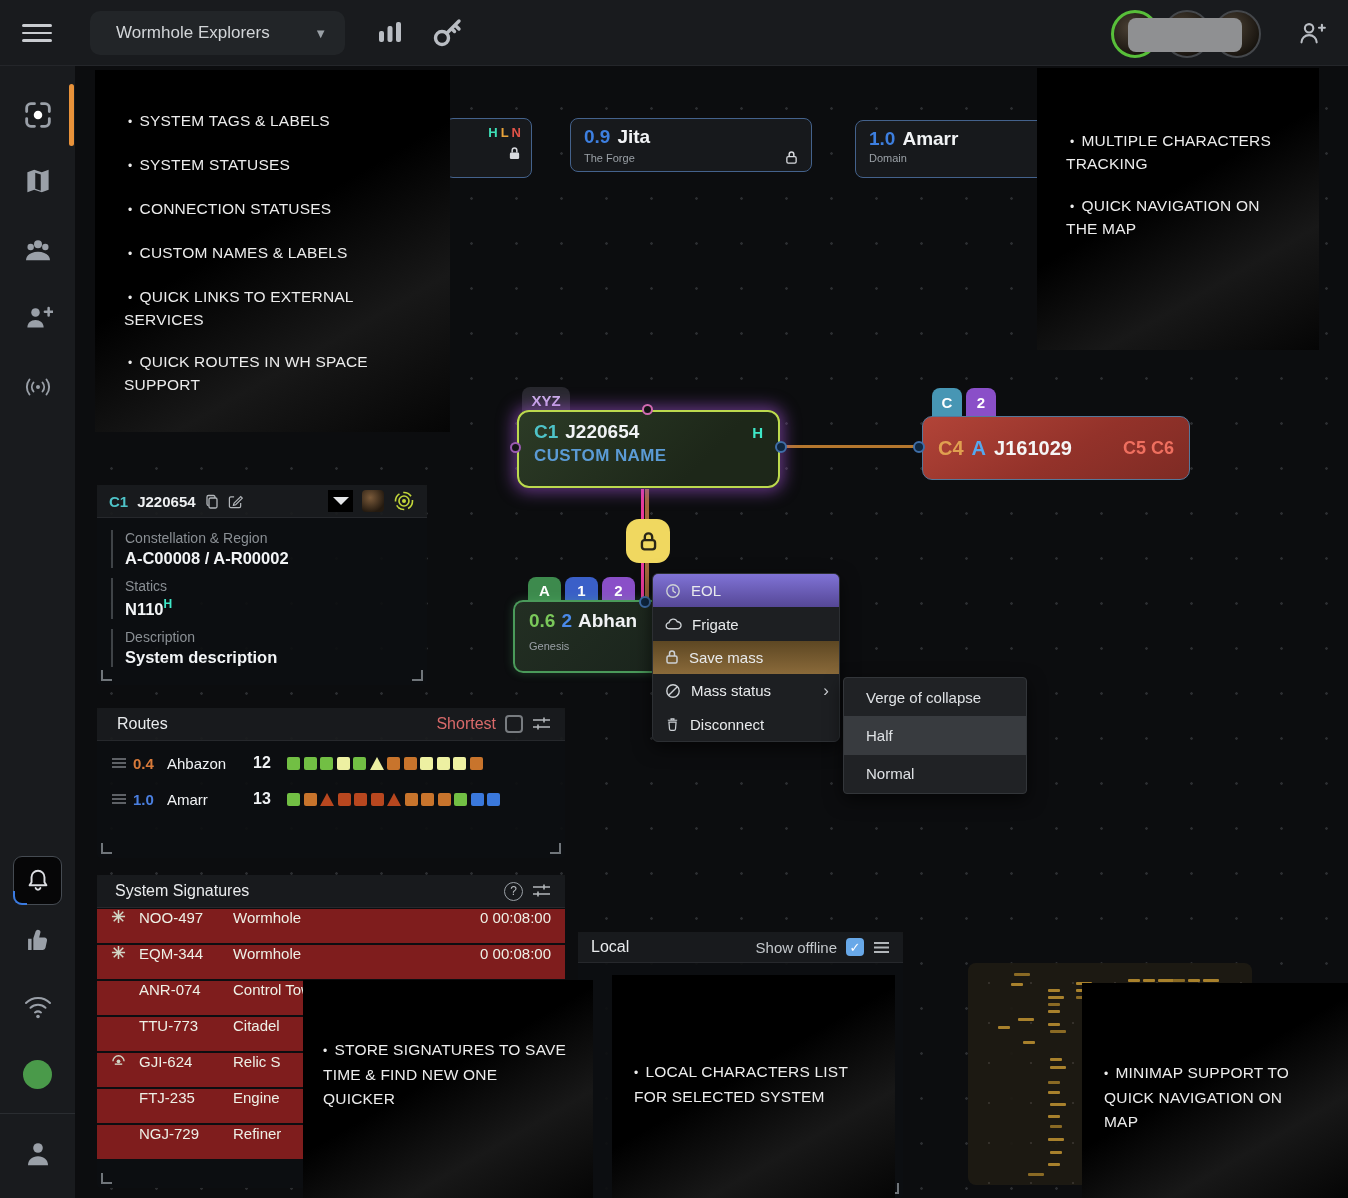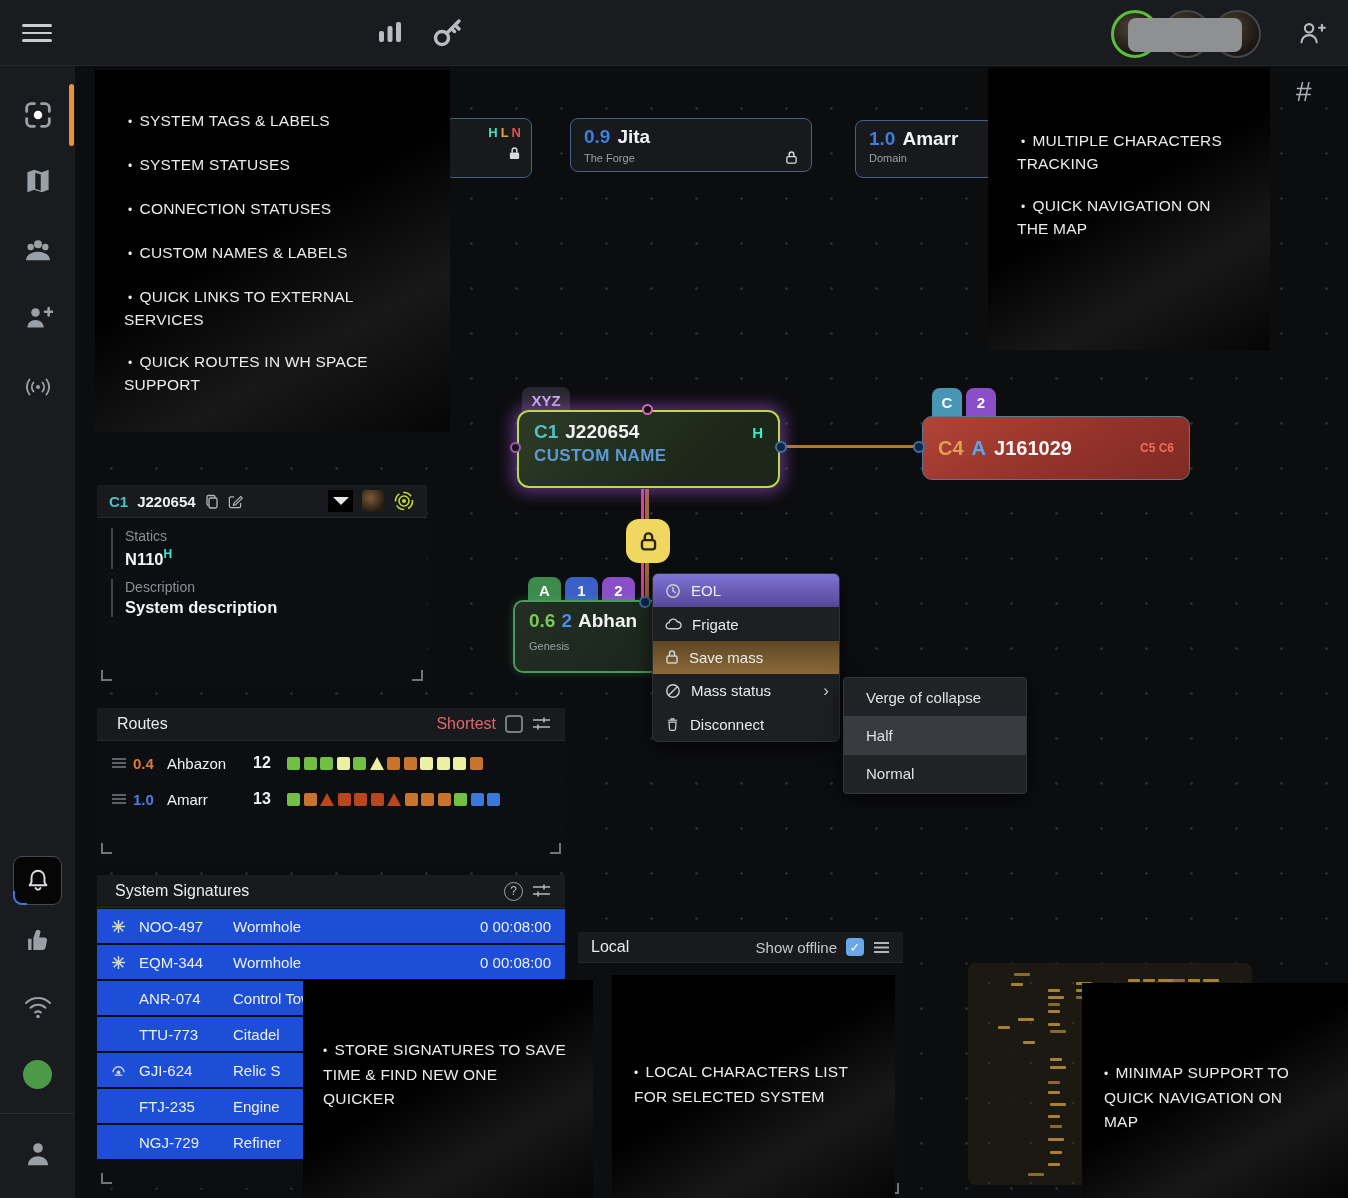--- a/index.html
+++ b/index.html
@@ -87,21 +87,21 @@
   .seg{width:13px;height:13px;border-radius:2px;display:inline-block}
   .seg.green{background:#72bf44}.seg.yellow{background:#edf0a2}.seg.orange{background:#c8742c}
   .seg.red{background:#b8471f}.seg.blue{background:#3a78dc}
   .seg.yellow-tri,.seg.red-tri{width:0;height:0;border-radius:0;background:transparent;border-left:7px solid transparent;border-right:7px solid transparent;border-bottom:13px solid #edf0a2}
   .seg.red-tri{border-bottom-color:#b8471f}
   .ochre{color:#d87a3a}.blue{color:#4a7fe0}
   .shortest{color:#d96a6a;font-size:16px}
   .checkbox{width:18px;height:18px;border:2px solid #787c80;border-radius:4px;background:transparent}
   .checkbox.checked{background:#68a8e8;border-color:#68a8e8;color:#fff;font-size:13px;display:flex;align-items:center;justify-content:center}
 
-  .sig-row{position:absolute;left:0;width:468px;height:34px;background:#1d4ed8;display:flex;align-items:center;color:#eef0e6;font-size:15px}
+  .sig-row{position:absolute;left:0;width:468px;height:34px;background:#7f1d1d;display:flex;align-items:flex-start;color:#eef0e6;font-size:15px}
   .sig-ic{width:42px;display:flex;justify-content:center;color:#d2d6c6}
   .sig-id{width:94px}
   .sig-type{flex:1}
   .sig-time{padding-right:14px;font-size:15px}
 
   
   .callout{background:linear-gradient(150deg,#000 45%,#181818 72%,#050505);z-index:12;color:#ececec}
   .callout ul{list-style:none;padding:0 20px 0 29px}
   .callout li{font-size:15.5px;letter-spacing:.2px;line-height:21px;margin-bottom:21px;text-indent:4px}
   .callout li::before{content:"\2022\00a0\00a0";font-size:12px}
@@ -187,21 +187,21 @@
       </div>
   </div>
 
   <div class="tag" style="left:932px;top:388px;width:30px;height:28px;background:#4796b4">C</div>
   <div class="tag" style="left:966px;top:388px;width:30px;height:28px;background:#8a4fc8">2</div>
   <div class="abs c4-node">
     <span style="color:#e0a050;font-weight:bold;font-size:20px">C4</span>
     <span style="color:#55a8ee;font-weight:bold;font-size:20px">A</span>
     <span style="color:#f5f5f5;font-weight:bold;font-size:20px">J161029</span>
     <span class="spacer"></span>
-    <span style="color:#ef6f5f;font-weight:bold;font-size:12px">C5 C6</span>
+    <span style="color:#ef6f5f;font-weight:bold;font-size:18px">C5 C6</span>
   </div>
 
   <div class="tag" style="left:528px;top:577px;width:33px;height:27px;background:#3d8a4d">A</div>
   <div class="tag" style="left:565px;top:577px;width:33px;height:27px;background:#3a5fc8">1</div>
   <div class="tag" style="left:602px;top:577px;width:33px;height:27px;background:#8a4fc8">2</div>
   <div class="abs abhan-node">
     <div class="nrow" style="gap:6px">
       <span style="color:#7ac85a;font-weight:bold;font-size:19px">0.6</span>
       <span style="color:#4a8ae8;font-weight:bold;font-size:19px">2</span>
       <span class="nname">Abhan</span>
@@ -299,20 +299,24 @@
           <span style="width:0;height:0;border-left:8px solid transparent;border-right:8px solid transparent;border-top:8px solid #e4e6e8"></span>
         </span>
       <span style="width:22px;height:22px;border-radius:4px;background:radial-gradient(circle at 38% 35%,#7a5a3a,#241a10 75%)"></span>
       <span>
           <svg width="22" height="22" viewBox="0 0 22 22">
             <circle cx="11" cy="11" r="8.5" fill="none" stroke="#c2d63a" stroke-width="1.6" stroke-dasharray="9 4"></circle>
             <circle cx="11" cy="11" r="5" fill="none" stroke="#c2d63a" stroke-width="1.6"></circle>
             <circle cx="11" cy="11" r="2" fill="#c2d63a"></circle>
           </svg>
         </span>
+    </div>
+    <div class="info-sec" style="margin-top:12px">
+      <div class="info-label">Constellation &amp; Region</div>
+      <div class="info-value">A-C00008 / A-R00002</div>
     </div>
     <div class="info-sec">
       <div class="info-label">Statics</div>
       <div class="info-value"><span>N110</span><span class="statics-sup">H</span></div>
     </div>
     <div class="info-sec">
       <div class="info-label">Description</div>
       <div class="info-value">System description</div>
     </div>
   </div>
@@ -503,21 +507,21 @@
     <ul>
         <li>SYSTEM TAGS &amp; LABELS</li>
         <li>SYSTEM STATUSES</li>
         <li>CONNECTION STATUSES</li>
         <li>CUSTOM NAMES &amp; LABELS</li>
         <li>QUICK LINKS TO EXTERNAL SERVICES</li>
         <li style="max-width: 252px;">QUICK ROUTES  IN WH SPACE SUPPORT</li>
       </ul>
   </div>
 
-  <div class="abs callout" style="left:988px;top:68px;width:282px;height:282px;padding-top:62px">
+  <div class="abs callout" style="left:1037px;top:68px;width:282px;height:282px;padding-top:62px">
     <ul style="padding-right:24px">
         <li>MULTIPLE CHARACTERS TRACKING</li>
         <li style="max-width: 252px;">QUICK NAVIGATION ON THE MAP</li>
       </ul>
   </div>
 
   <div class="abs callout" style="left:303px;top:980px;width:290px;height:218px;padding:58px 24px 0 20px">
     <div class="note" style="display:inline">STORE  SIGNATURES TO SAVE TIME &amp;  FIND NEW ONE QUICKER</div>
   </div>
 
@@ -528,20 +532,24 @@
   <div class="abs callout" style="left:1082px;top:983px;width:266px;height:215px;padding:78px 42px 0 22px">
     <div class="note" style="display:inline">MINIMAP SUPPORT TO QUICK NAVIGATION ON MAP</div>
   </div>
 
   <div class="abs topbar">
     <div class="abs burger">
         <i></i>
         <i></i>
         <i></i>
       </div>
+    <div class="abs map-pill">
+      <span>Wormhole Explorers</span>
+      <span class="caret">▼</span>
+    </div>
     <div class="abs tb-ic" style="left:377px;top:19px">
       <svg width="26" height="27" viewBox="0 0 26 27">
           <rect x="2" y="12" width="5" height="11" rx="2" fill="currentColor"></rect>
           <rect x="10.5" y="7" width="5" height="16" rx="2" fill="currentColor"></rect>
           <rect x="19" y="3" width="5" height="20" rx="2" fill="currentColor"></rect>
         </svg>
     </div>
     <div class="abs tb-ic" style="left:430px;top:14px">
       <svg width="36" height="36" viewBox="0 0 36 36">
           <circle cx="12" cy="24" r="6.5" fill="none" stroke="currentColor" stroke-width="3.4"></circle>

